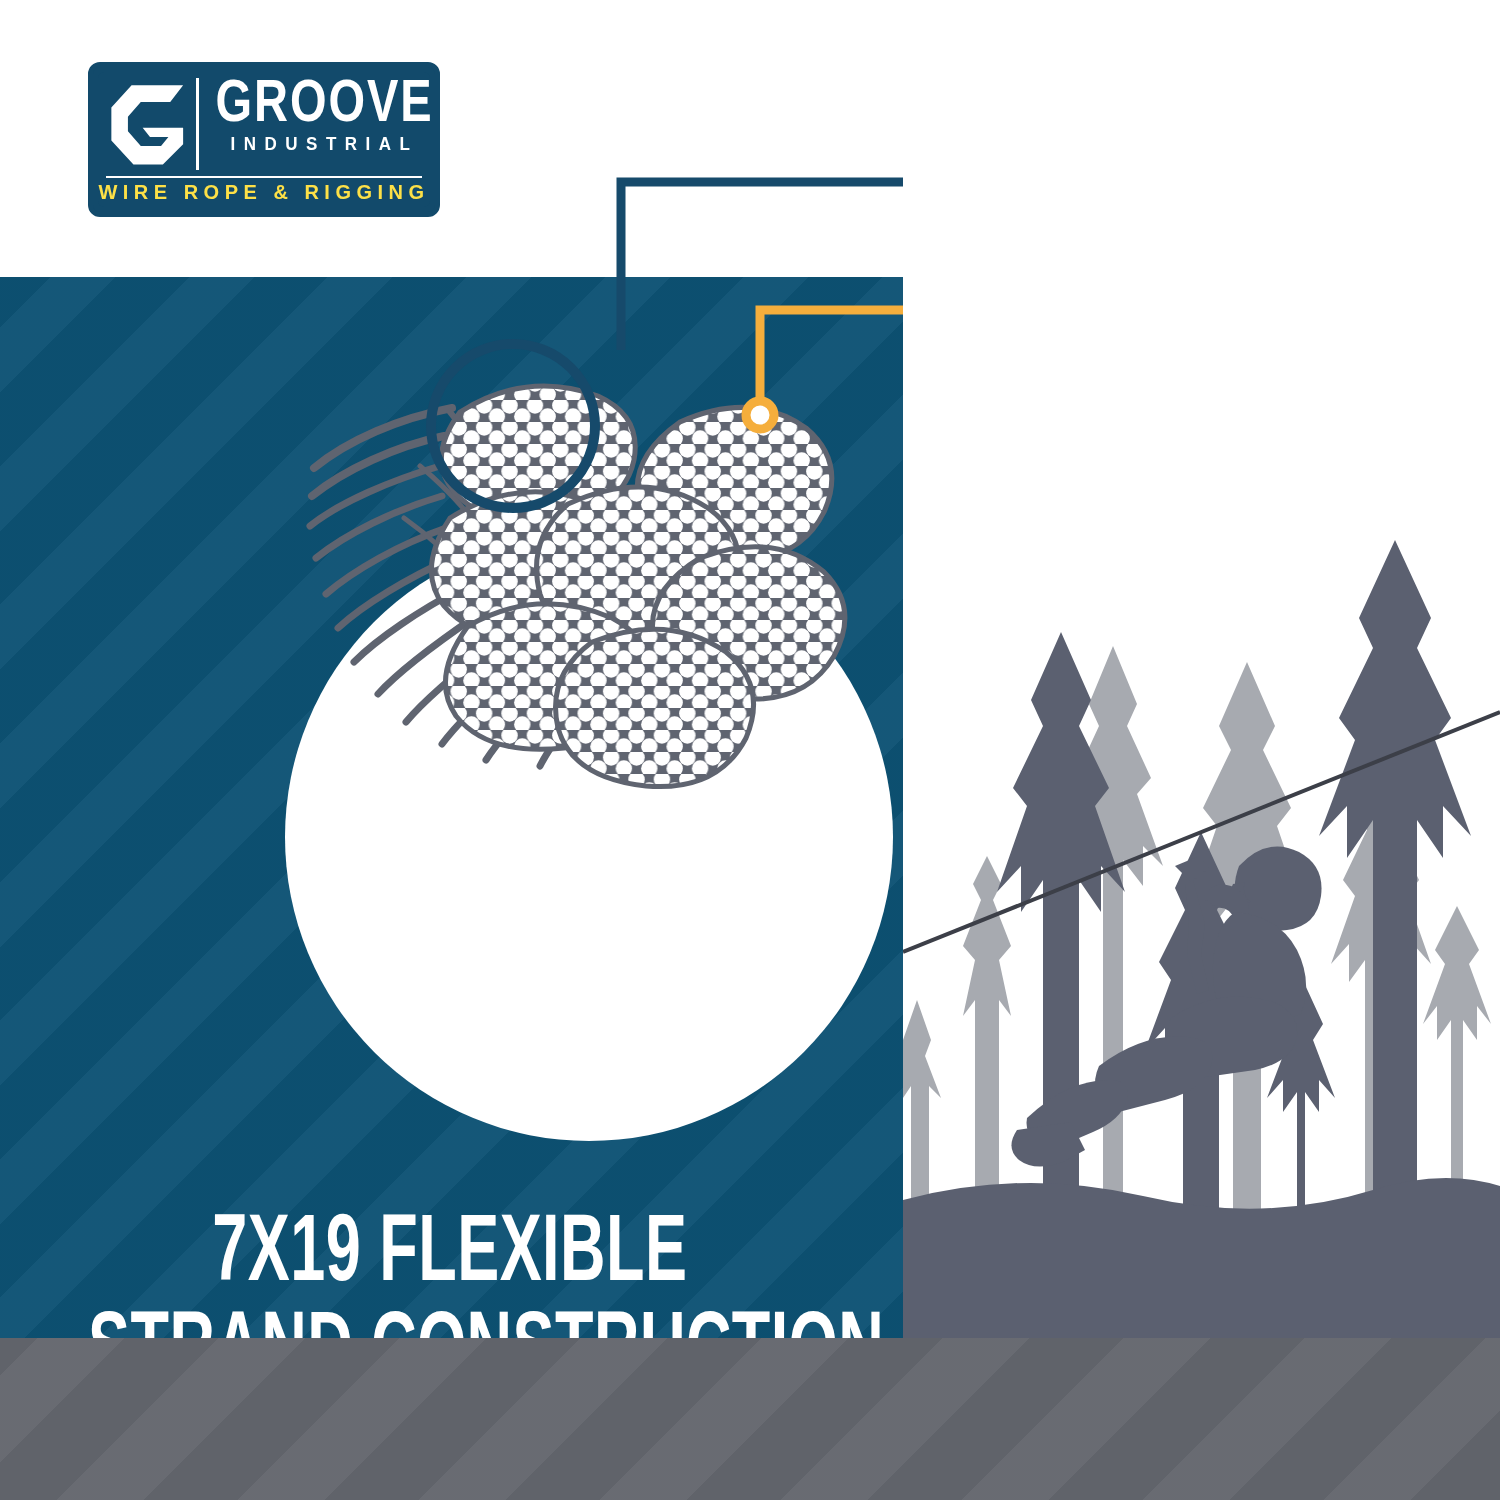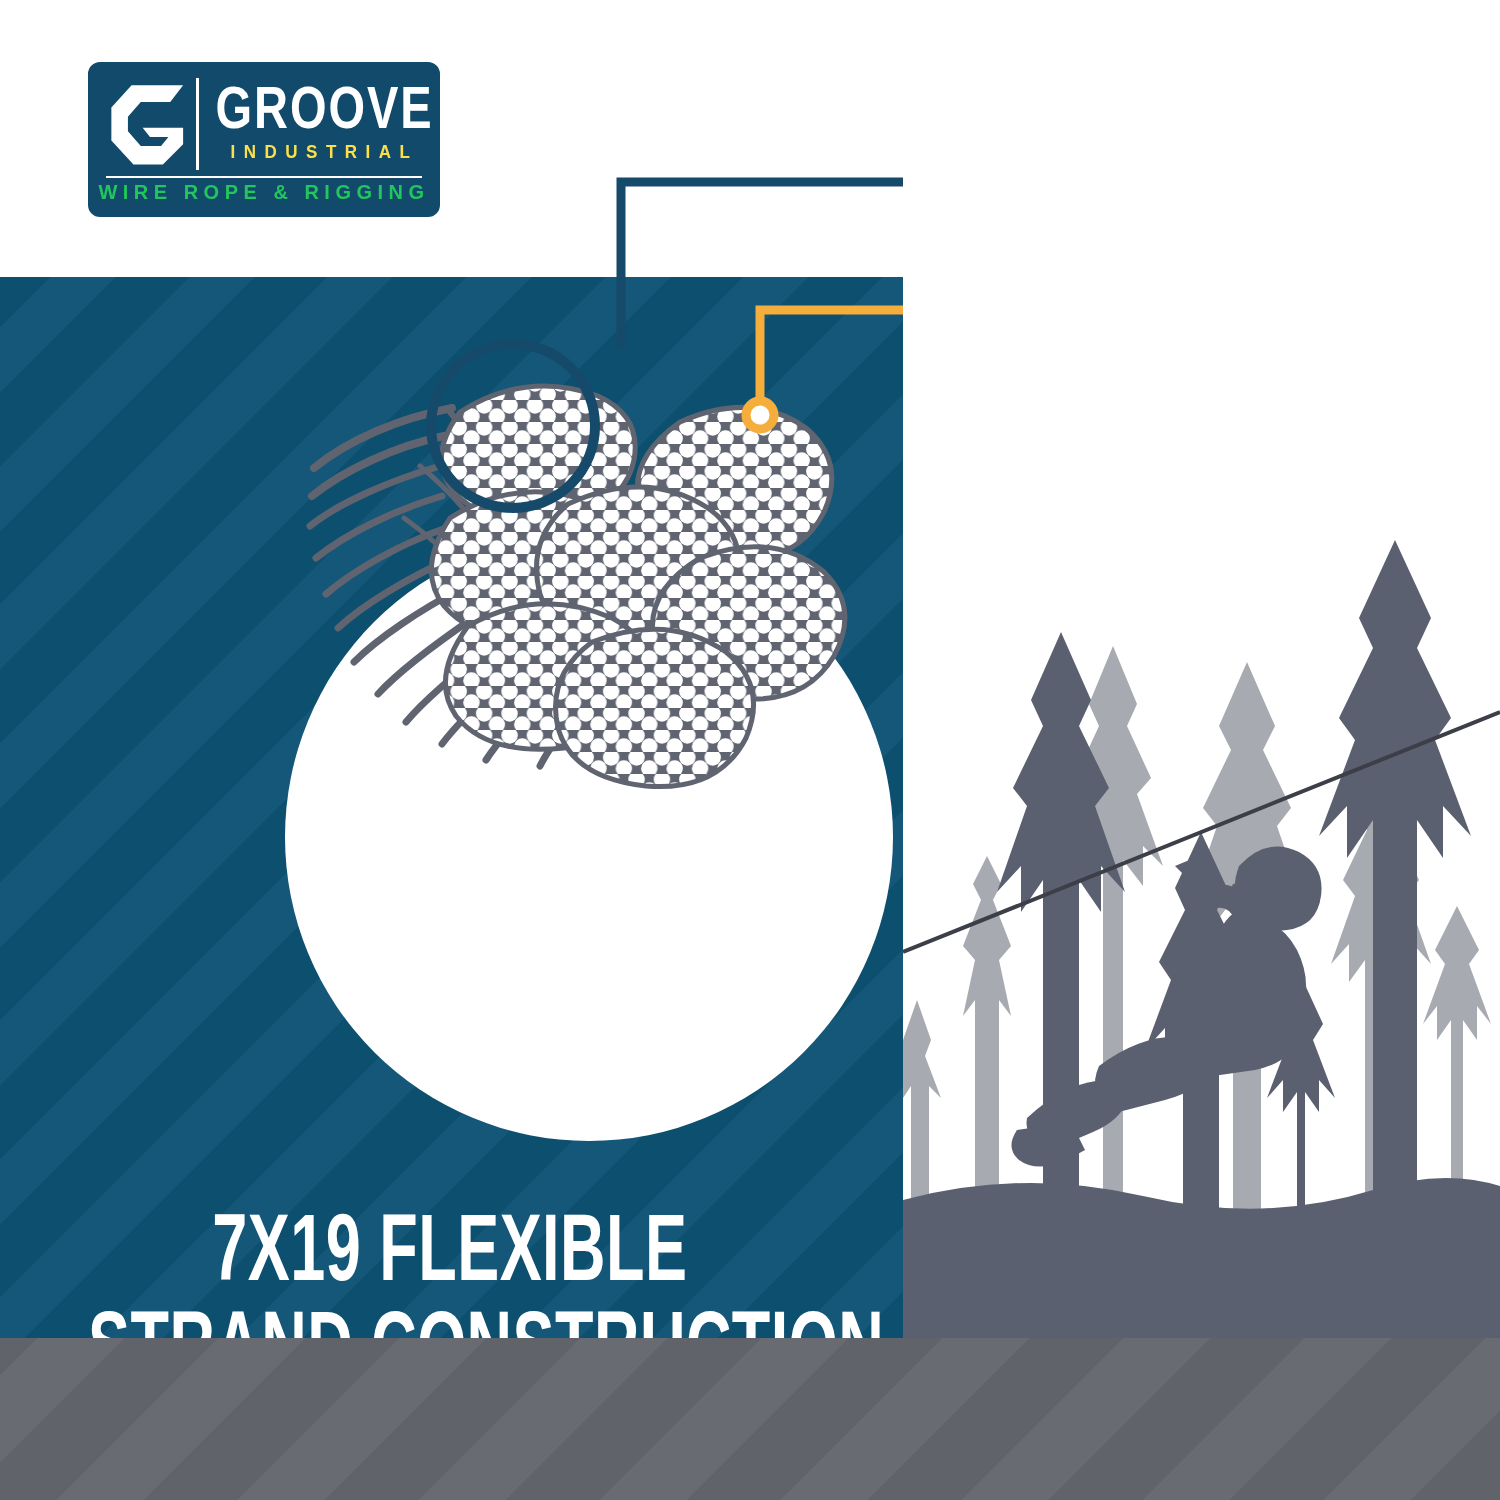--- a/index.html
+++ b/index.html
@@ -9,30 +9,30 @@
 
   
   #logo-block{position:absolute;left:88px;top:62px;width:352px;height:155px;}
   .logo-outer{position:absolute;inset:0;border:5px solid #124a6b;border-radius:12px;
               background:#124a6b;box-sizing:border-box;padding:5px;}
   .logo-inner{position:relative;width:100%;height:100%;background:#124a6b;border-radius:6px;
               display:flex;flex-direction:column;}
   .logo-top{display:flex;flex:1;align-items:stretch;padding:6px;gap:0;}
   .logo-mark{width:118px;display:flex;align-items:center;justify-content:center;
              border-right:3px solid #ffffff;}
-  .logo-words{flex:1;display:flex;flex-direction:column;justify-content:center;
+  .logo-words{flex:1;display:flex;flex-direction:column;
               align-items:center;padding-left:12px;}
   .logo-groove{color:#fff;font-size:49px;line-height:0.92;font-weight:bold;
                letter-spacing:2px;transform:scaleY(1.22) scaleX(0.96);transform-origin:center;
                font-family:"Liberation Sans",sans-serif;}
-  .logo-industrial{color:#fde047;font-size:17px;letter-spacing:8.5px;font-weight:bold;
+  .logo-industrial{color:#ffffff;font-size:17px;letter-spacing:8.5px;font-weight:bold;
                    margin-top:12px;transform:scaleY(1.05);}
   .logo-rule{height:3px;background:#ffffff;margin:0 8px;}
   .logo-tag{height:42px;display:flex;align-items:center;justify-content:center;}
-  .logo-tagtext{color:#22c55e;font-size:20px;font-weight:bold;letter-spacing:5.5px;}
+  .logo-tagtext{color:#fde047;font-size:20px;font-weight:bold;letter-spacing:5.5px;}
 
   
   #blue-panel{position:absolute;left:0;top:277px;width:903px;height:1061px;
       background:#0d5274;overflow:hidden;}
   #blue-panel .stripes{position:absolute;inset:-40%;
       background:repeating-linear-gradient(-45deg,
         rgba(255,255,255,0.030) 0px, rgba(255,255,255,0.030) 46px,
         rgba(0,0,0,0.040) 46px, rgba(0,0,0,0.040) 98px);}
 
   

